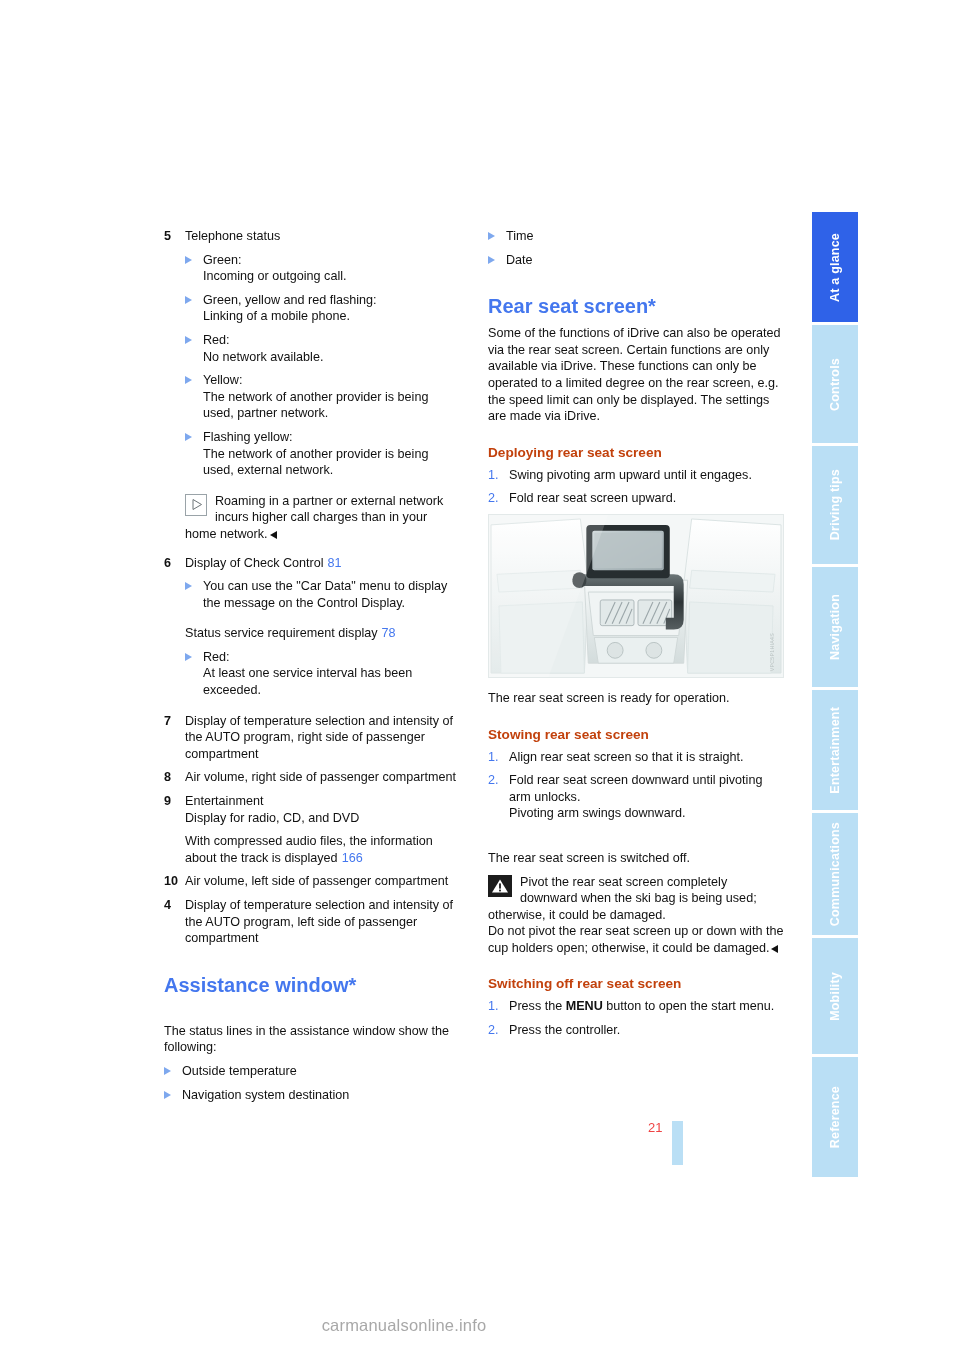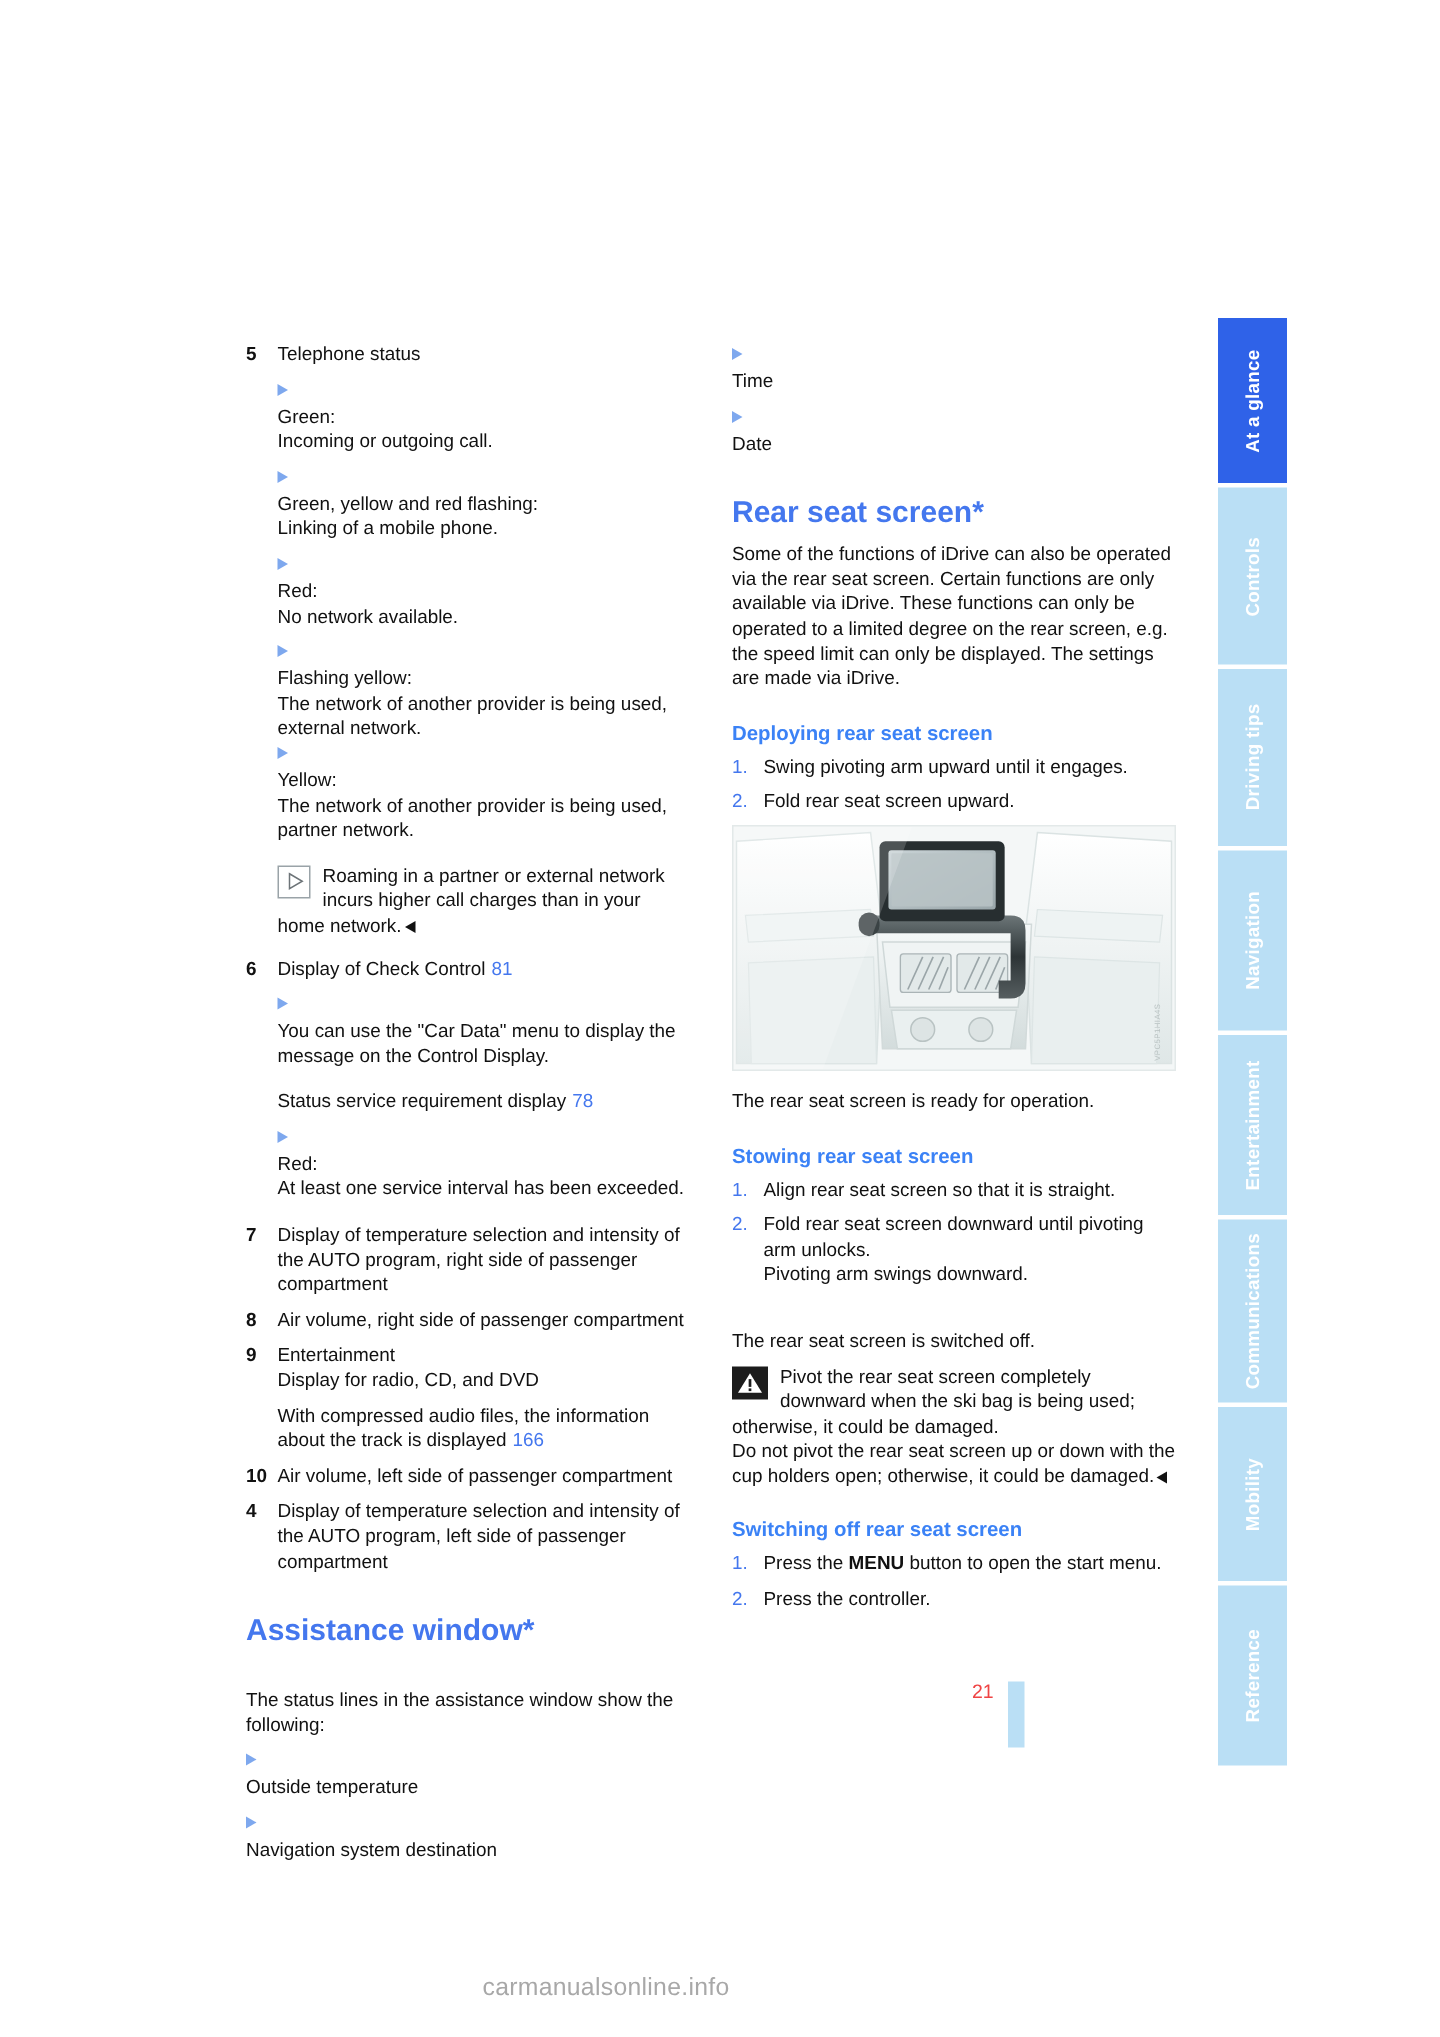--- a/index.html
+++ b/index.html
@@ -77,21 +77,20 @@
     font-size: 12.6px;
   }
   .legend-body { flex: 1 1 auto; }
 
   
   .tri-list { margin: 0 0 7px 0; }
   .tri-item {
     display: flex;
     margin-bottom: 7px;
     padding-left: 21px;
-    flex-direction: column;
   }
   .tri-item.last { margin-bottom: 0; }
   .tri-mark {
     flex: 0 0 18px;
     width: 18px;
     padding-top: 4px;
   }
   .tri-mark .glyph {
     display: block;
     width: 0; height: 0;
@@ -111,21 +110,21 @@
   h2.sec {
     font-size: 20px;
     font-weight: bold;
     color: #4477ee;
     margin: 0 0 9px 0;
     line-height: 19px;
   }
   h3.sub {
     font-size: 13.6px;
     font-weight: bold;
-    color: #3b82f6;
+    color: #c2410c;
     margin: 0 0 6px 0;
     line-height: 17px;
   }
   .spacer-lg { height: 22px; }
   .spacer-sm { height: 7px; }
 
   
   .step {
     display: flex;
     margin-bottom: 7px;
@@ -268,33 +267,33 @@
         <div class="tri-body" style="white-space:pre-line">Green, yellow and red flashing:
 Linking of a mobile phone.</div>
       </div>
       <div class="tri-item">
         <div class="tri-mark">
             <span class="glyph"></span>
           </div>
         <div class="tri-body" style="white-space:pre-line">Red:
 No network available.</div>
       </div>
+      <div class="tri-item">
+        <div class="tri-mark">
+            <span class="glyph"></span>
+          </div>
+        <div class="tri-body" style="white-space:pre-line">Yellow:
+The network of another provider is being used, partner network.</div>
+      </div>
       <div class="tri-item last">
         <div class="tri-mark">
             <span class="glyph"></span>
           </div>
         <div class="tri-body" style="white-space:pre-line">Flashing yellow:
 The network of another provider is being used, external network.</div>
-      </div>
-      <div class="tri-item">
-        <div class="tri-mark">
-            <span class="glyph"></span>
-          </div>
-        <div class="tri-body" style="white-space:pre-line">Yellow:
-The network of another provider is being used, partner network.</div>
       </div>
     </div>
 
     <div class="spacer-sm"></div>
 
     <div class="note">
       <span class="note-icon-tri">
         <svg width="15" height="15" viewBox="0 0 15 15">
           <polygon points="4,2.5 12.5,7.5 4,12.5" fill="none" stroke="#6d7478" stroke-width="1"></polygon>
         </svg>

